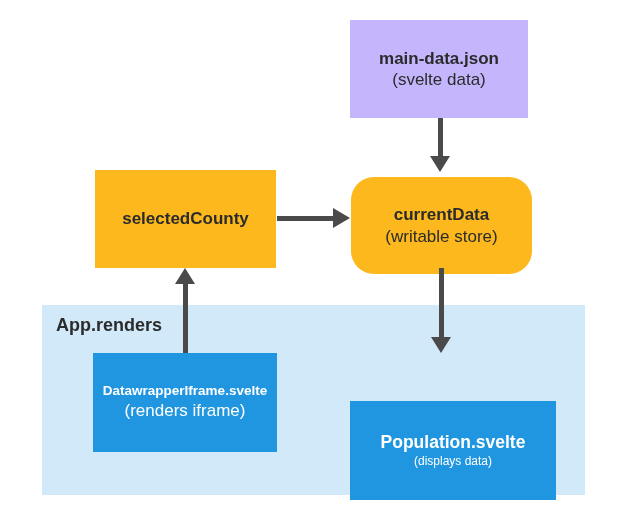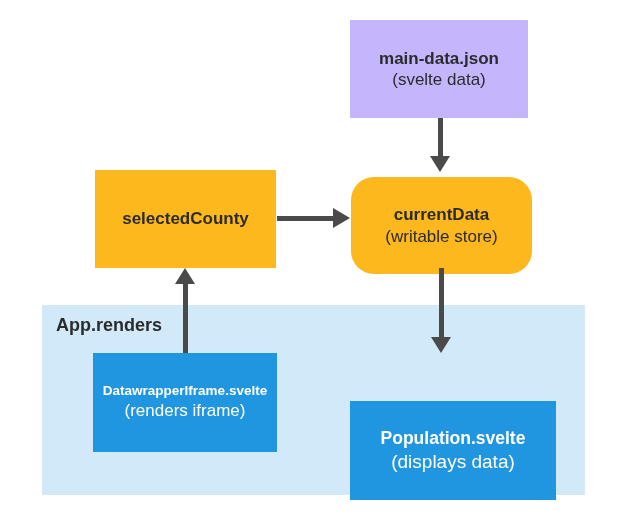--- a/index.html
+++ b/index.html
@@ -56,21 +56,21 @@
 
   
   .node-component {
     background: #2196e0; color: #ffffff;
   }
   .node-datawrapper { left: 93px;  top: 353px; width: 184px; height: 99px; }
   .node-datawrapper .title { font-size: 13.5px; }
   .node-datawrapper .subtitle { font-size: 17px; }
   .node-population  { left: 350px; top: 353px; width: 206px; height: 99px; margin-top: 48px; }
   .node-population .title { font-size: 17.5px; }
-  .node-population .subtitle { font-size: 19px; }
+  .node-population .subtitle { font-size: 12px; }
 
   
   .arrow-shaft {
     position: absolute;
     background: #4a4a4a;
   }
   .arrow-head {
     position: absolute;
     width: 0; height: 0;
   }

